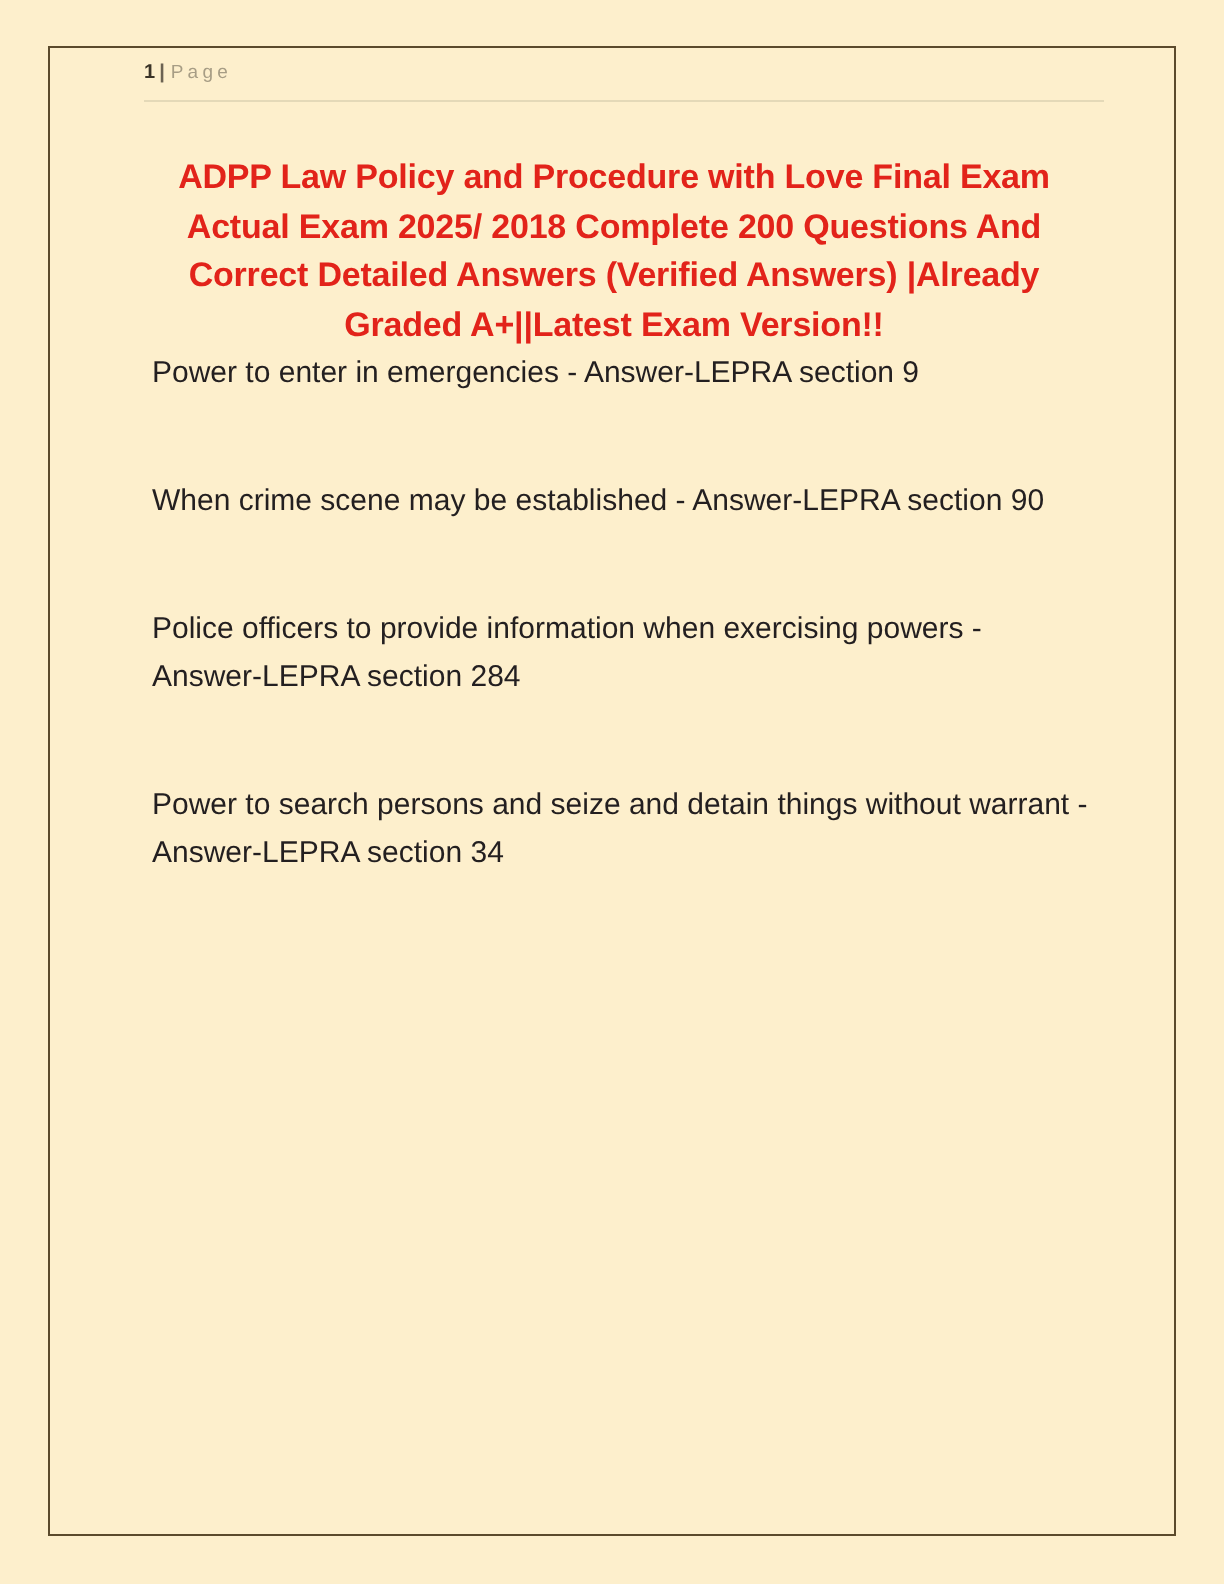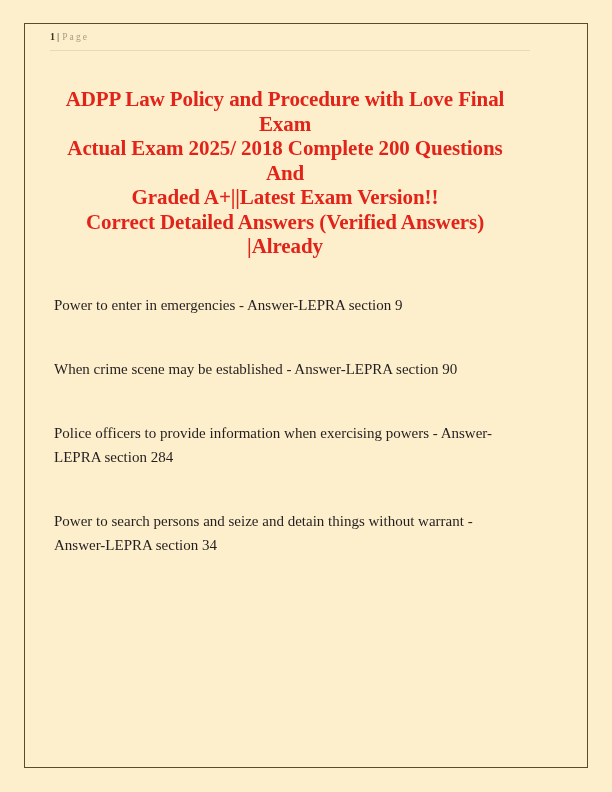--- a/index.html
+++ b/index.html
@@ -29,24 +29,23 @@
     top: 23px;
     width: 564px;
     height: 745px;
     border: 1px solid #5b4a2c;
     box-sizing: border-box;
     pointer-events: none;
   }
 
   .content {
     position: absolute;
-    left: 50px;
+    left: 72px;
     top: 30px;
     width: 480px;
-    font-family: Liberation Serif, serif;
   }
 
   
   .page-header {
     font-size: 9.5px;
     line-height: 14px;
     color: #9a9079;
     white-space: nowrap;
     padding-bottom: 5px;
   }
@@ -68,33 +67,32 @@
   }
   .header-rule {
     width: 480px;
     height: 1px;
     background: #e4d9b8;
     margin-top: 1px;
   }
 
   
   .doc-title {
-    margin-top: 36px;
+    margin-top: 26px;
     width: 470px;
     text-align: center;
     color: #e2231a;
     font-weight: bold;
-    font-size: 21px;
+    font-size: 17px;
     line-height: 24.5px;
     letter-spacing: -0.1px;
   }
 
   
   .body-block {
-    margin-top: 34px;
   }
   .qa-para {
     color: #231f20;
     font-size: 15px;
     line-height: 24px;
     margin: 0 0 40px 4px;
     width: 470px;
   }
   .qa-para:last-child {
     margin-bottom: 0;
@@ -110,22 +108,22 @@
   <div class="content">
 
     <div class="page-header">
       <span class="pg-num">1</span><span class="pg-sep">|</span><span class="pg-word">Page</span>
     </div>
     <div class="header-rule"></div>
 
     <div class="doc-title">
       <div>ADPP Law Policy and Procedure with Love Final Exam</div>
       <div>Actual Exam 2025/ 2018 Complete 200 Questions And</div>
+      <div>Correct Detailed Answers (Verified Answers) |Already</div>
       <div>Graded A+||Latest Exam Version!!</div>
-      <div>Correct Detailed Answers (Verified Answers) |Already</div>
     </div>
 
     <div class="body-block">
       <p class="qa-para">Power to enter in emergencies - Answer-LEPRA section 9</p>
       <p class="qa-para">When crime scene may be established - Answer-LEPRA section 90</p>
       <p class="qa-para">Police officers to provide information when exercising powers - Answer-LEPRA section 284</p>
       <p class="qa-para">Power to search persons and seize and detain things without warrant - Answer-LEPRA section 34</p>
     </div>
 
   </div>

